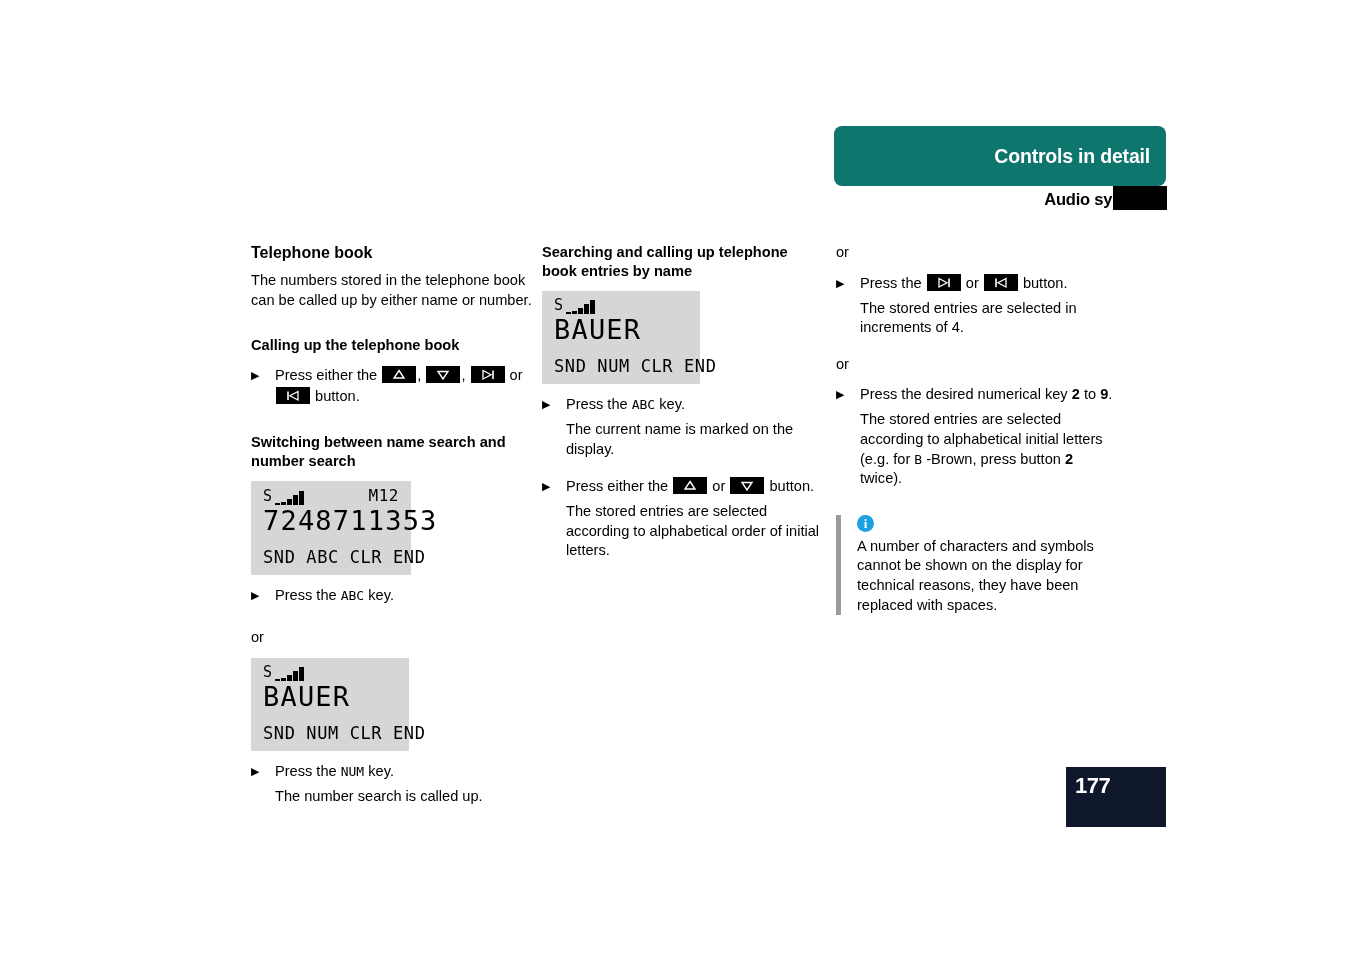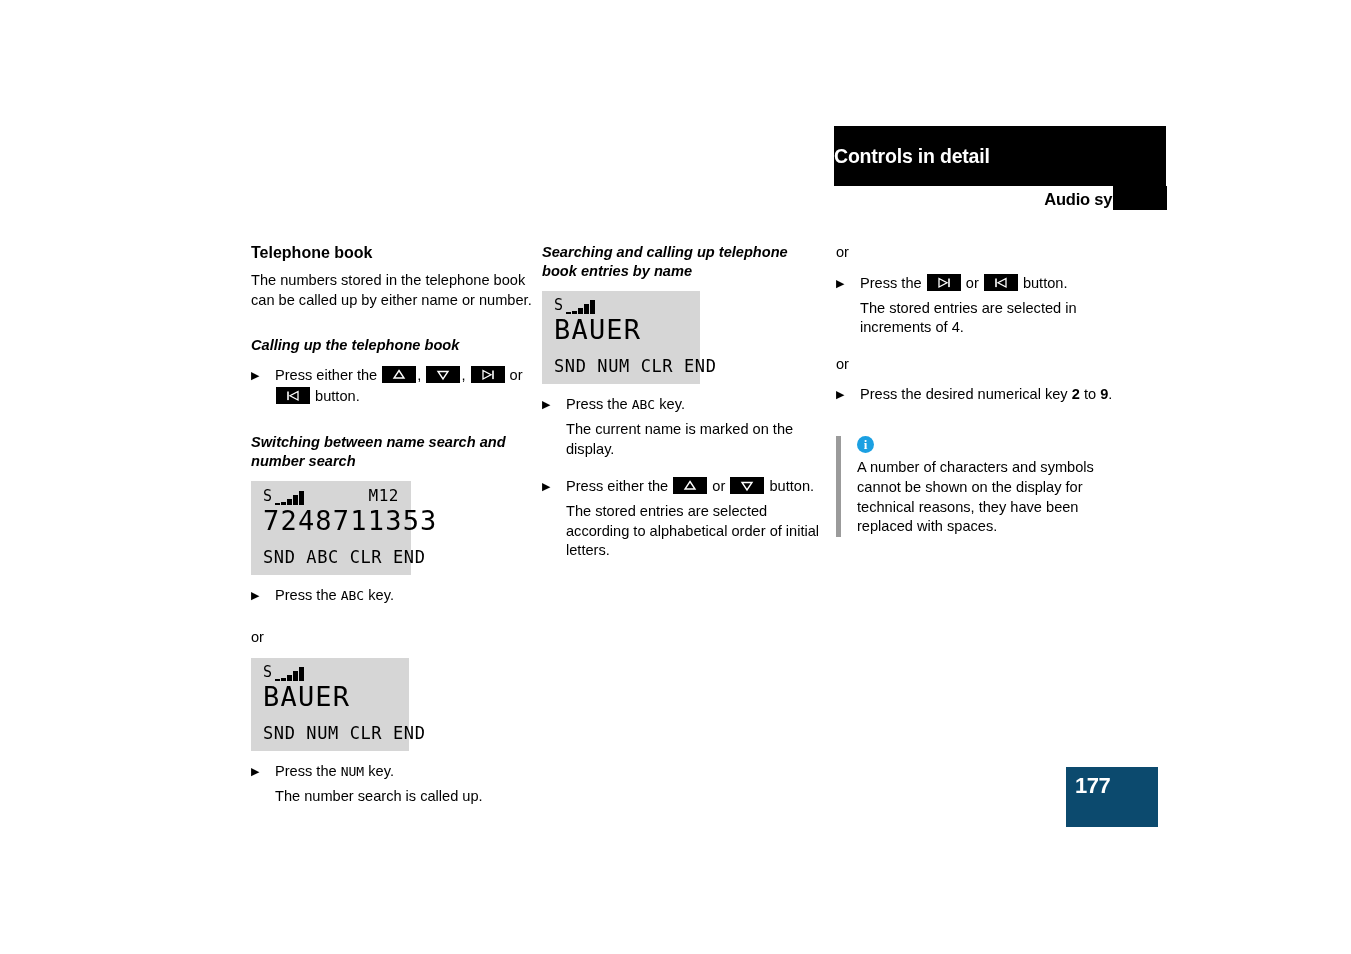--- a/index.html
+++ b/index.html
@@ -17,26 +17,28 @@
   }
 
   
   .header-wrap {
     position: absolute;
     left: 834px;
     top: 126px;
     width: 332px;
   }
   .header-green {
-    background: #000000;
+    background: #0f766e;
     height: 60px;
     display: flex;
     align-items: center;
+    justify-content: flex-end;
     padding-right: 16px;
     box-sizing: border-box;
+    border-radius: 8px;
   }
   .header-green .title {
     color: #ffffff;
     font-size: 19.5px;
     font-weight: bold;
     letter-spacing: -0.2px;
   }
   .header-sub {
     height: 26px;
     display: flex;
@@ -75,21 +77,20 @@
 
   h3.sec {
     font-size: 16px;
     font-weight: bold;
     margin: 0 0 9px 0;
     line-height: 19px;
   }
   h4.subsec {
     font-size: 14.6px;
     font-weight: bold;
-    font-style: italic;
     margin: 0 0 10px 0;
     line-height: 19px;
   }
   p.body {
     margin: 0 0 0 0;
     line-height: 19.6px;
   }
   .gap-lg { height: 26px; }
   .gap-md { height: 17px; }
   .gap-sm { height: 10px; }
@@ -222,23 +223,23 @@
     text-align: center;
     display: block;
     margin-bottom: 5px;
   }
 
   
   .pagenum {
     position: absolute;
     left: 1066px;
     top: 767px;
-    width: 92px;
+    width: 100px;
     height: 60px;
-    background: #0c4a6e;
+    background: #0f172a;
   }
   .pagenum span {
     color: #ffffff;
     font-size: 22px;
     font-weight: bold;
     position: absolute;
     left: 9px;
     top: 6px;
     letter-spacing: -0.5px;
   }
@@ -399,20 +400,21 @@
 
   <div class="gap-md"></div>
   <div class="or-line">or</div>
   <div class="gap-sm"></div>
 
   <div class="step">
     <span class="arrow">▶</span>
     <span class="step-body"><span>Press the desired numerical key</span> <b class="bold">2</b> <span>to</span> <b class="bold">9</b><span>.</span></span>
   </div>
   <div class="gap-xs"></div>
+  <div class="indent"><span>The stored entries are selected according to alphabetical initial letters (e.g. for</span> <span class="lcdkey">B</span> <span>-Brown, press button</span> <b class="bold">2</b> <span>twice).</span></div>
 
   <div class="gap-lg"></div>
   <div class="note">
     <div class="bar"></div>
     <div class="note-body">
       <span class="info-icon">i</span>
       <div>A number of characters and symbols cannot be shown on the display for technical reasons, they have been replaced with spaces.</div>
     </div>
   </div>
 </div>

